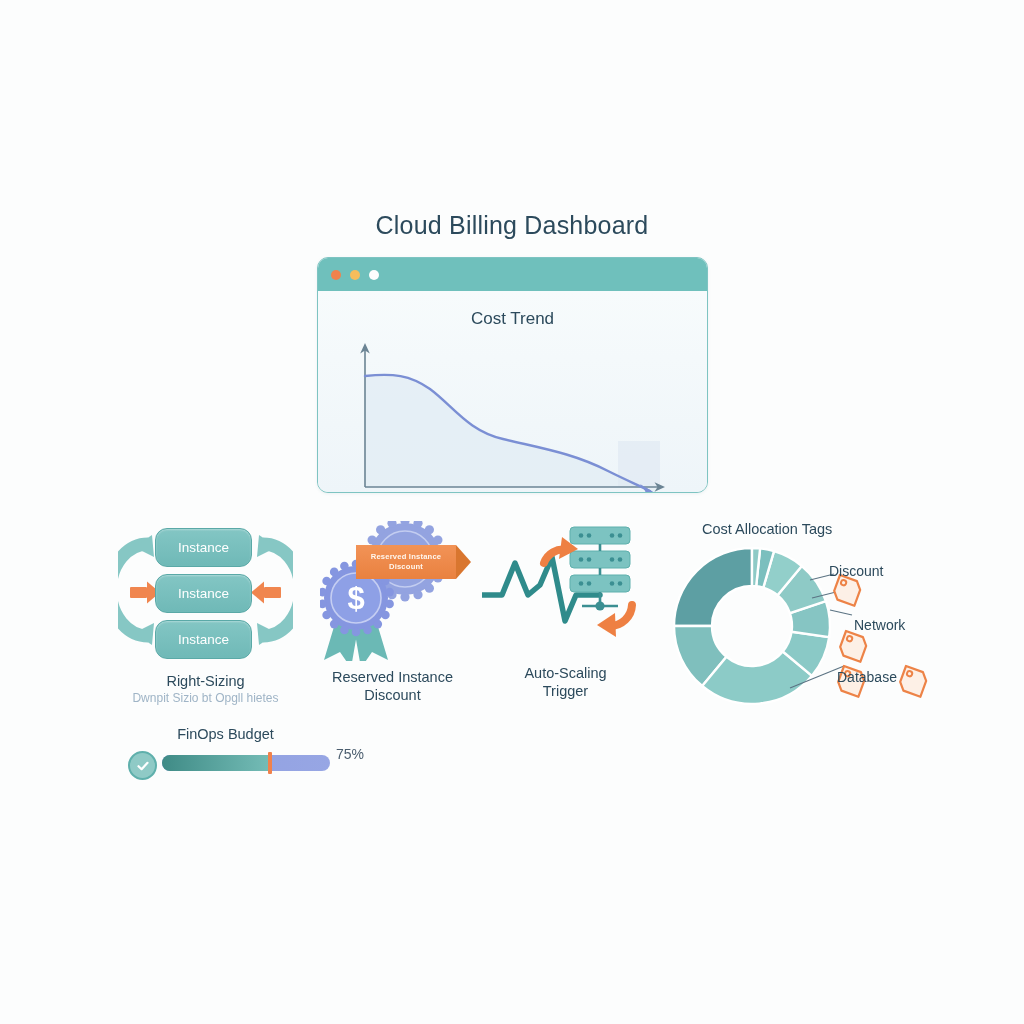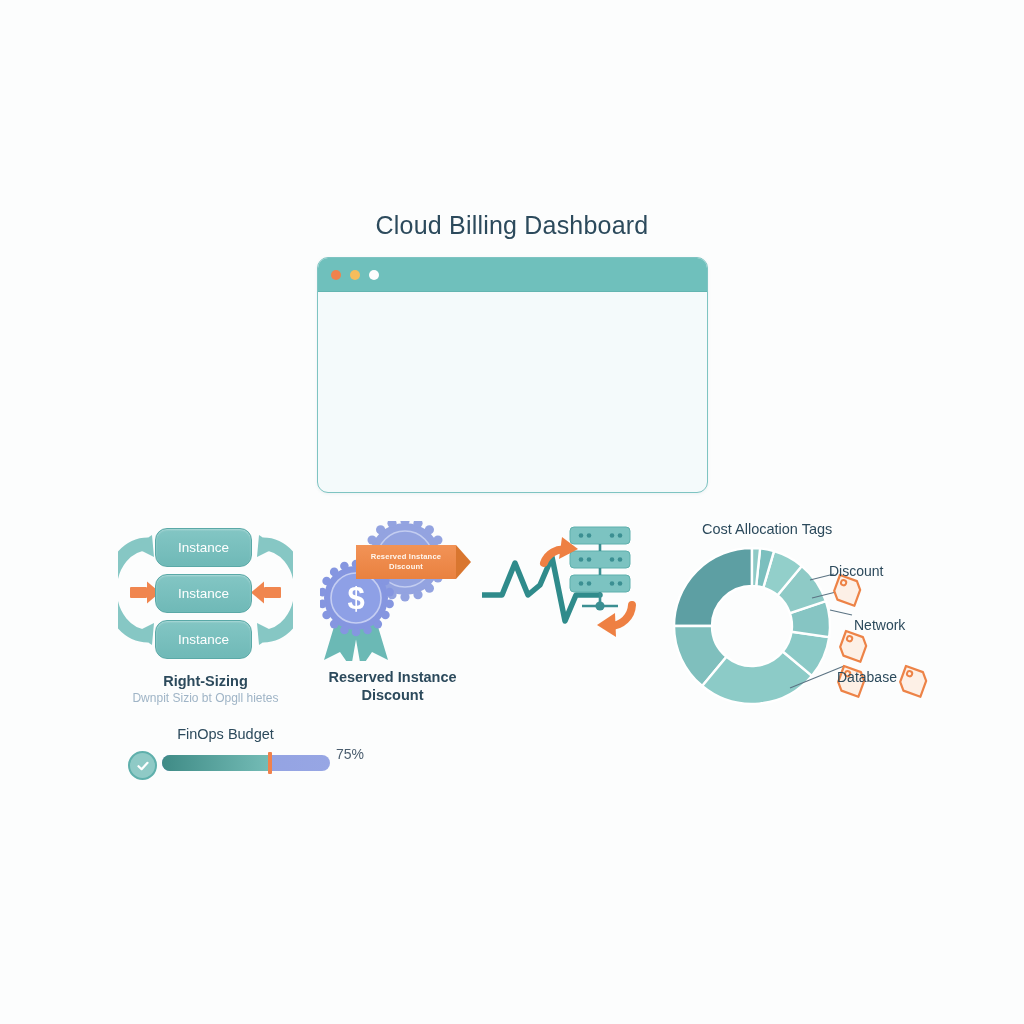--- a/index.html
+++ b/index.html
@@ -46,21 +46,21 @@
   .chart-title {
     position: absolute; left: 0; top: 18px; width: 100%;
     text-align: center; font-size: 17px; color: #2c4a5c;
   }
   .chart-svg { position: absolute; left: 0; top: 0; }
 
   
   .cell { position: absolute; }
   .cell-caption {
     text-align: center; color: #2c4a5c;
-    font-size: 14.5px; line-height: 18px; font-weight: 700;
+    font-size: 14.5px; line-height: 18px; font-weight: 400;
   }
   .cell-subcaption {
     text-align: center; font-size: 12px; line-height: 12px;
     color: #9fb4c6; margin-top: 2px;
     filter: blur(.7px);
   }
 
   
   .rs-group { position: absolute; left: 118px; top: 516px; width: 175px; height: 148px; }
   .instance-box {
@@ -139,20 +139,46 @@
 
 <div id="stage">
 
   <div class="page-title">Cloud Billing Dashboard</div>
 
   <div class="window">
     <div class="window-titlebar">
       <div class="dot dot-close"></div>
       <div class="dot dot-min"></div>
       <div class="dot dot-max"></div>
+    </div>
+    <div class="window-body">
+      <div class="chart-title">Cost Trend</div>
+
+      <svg class="chart-svg" width="389" height="201" viewBox="0 0 389 201">
+
+        <path d="M 47 85 C 75 82 92 84 112 98
+                 C 135 115 150 140 185 148
+                 C 222 157 255 162 290 180
+                 C 312 191 325 198 338 204
+                 L 338 196 L 47 196 Z" fill="#e3edf5" opacity="0.85"></path>
+        <rect x="300" y="150" width="42" height="46" fill="#dde8f2" opacity="0.6"></rect>
+
+        <g stroke="#6b8494" stroke-width="1.6" fill="none">
+          <line x1="47" y1="196" x2="47" y2="57"></line>
+          <line x1="47" y1="196" x2="341" y2="196"></line>
+        </g>
+        <path d="M 47 52 L 42.2 62.5 L 47 59.5 L 51.8 62.5 Z" fill="#6b8494"></path>
+        <path d="M 347 196 L 336.5 191.2 L 339.5 196 L 336.5 200.8 Z" fill="#6b8494"></path>
+
+        <path d="M 47 85 C 75 82 92 84 112 98
+                 C 135 115 150 140 185 148
+                 C 222 157 255 162 290 180
+                 C 308 189 320 194 332 200" fill="none" stroke="#7b8fd4" stroke-width="2.4" stroke-linecap="round"></path>
+        <path d="M 337 202 L 322 193 L 327.5 200.5 L 321 205.5 Z" fill="#7b8fd4"></path>
+      </svg>
     </div>
   </div>
 
   <div class="cell rs-group">
     <svg width="175" height="148" viewBox="0 0 175 148" style="position:absolute;left:0;top:0">
 
       <path d="M 30 28 A 36 44 0 1 0 30 120" fill="none" stroke="#86c7c4" stroke-width="13" stroke-linecap="butt"></path>
       <path d="M 34 19 L 16 31 L 36 41 Z" fill="#86c7c4"></path>
       <path d="M 34 129 L 16 117 L 36 107 Z" fill="#86c7c4"></path>
 
@@ -284,20 +310,24 @@
         <path d="M 62 42 A 20 20 0 0 1 85 29"></path>
       </g>
       <path d="M 80 16 L 96 28 L 77 38 Z" fill="#ee8043"></path>
 
       <g fill="none" stroke="#ee8043" stroke-width="8" stroke-linecap="round">
         <path d="M 150 84 A 22 22 0 0 1 128 105"></path>
       </g>
       <path d="M 133 92 L 115 104 L 134 116 Z" fill="#ee8043"></path>
     </svg>
   </div>
+  <div class="cell-caption" style="position:absolute;left:478px;top:664px;width:175px">
+    <div>Auto-Scaling</div>
+    <div>Trigger</div>
+  </div>
 
   <div class="cell donut-group">
     <div class="donut-title">Cost Allocation Tags</div>
 
     <svg width="285" height="205" viewBox="0 0 285 205" style="position:absolute;left:0;top:0">
       <g transform="translate(80,108)">
 
         <path d="M 0 -78 A 78 78 0 0 0 -78 0 L -40 0 A 40 40 0 0 1 0 -40 Z" fill="#5d9fa3" stroke="#ffffff" stroke-width="2.4"></path>
         <path d="M -78 0 A 78 78 0 0 0 -49.8 60.0 L -25.5 30.8 A 40 40 0 0 1 -40 0 Z" fill="#7fbfbd" stroke="#ffffff" stroke-width="2.4"></path>
         <path d="M -49.8 60.0 A 78 78 0 0 0 60.0 49.8 L 30.8 25.5 A 40 40 0 0 1 -25.5 30.8 Z" fill="#8ccbc7" stroke="#ffffff" stroke-width="2.4"></path>

